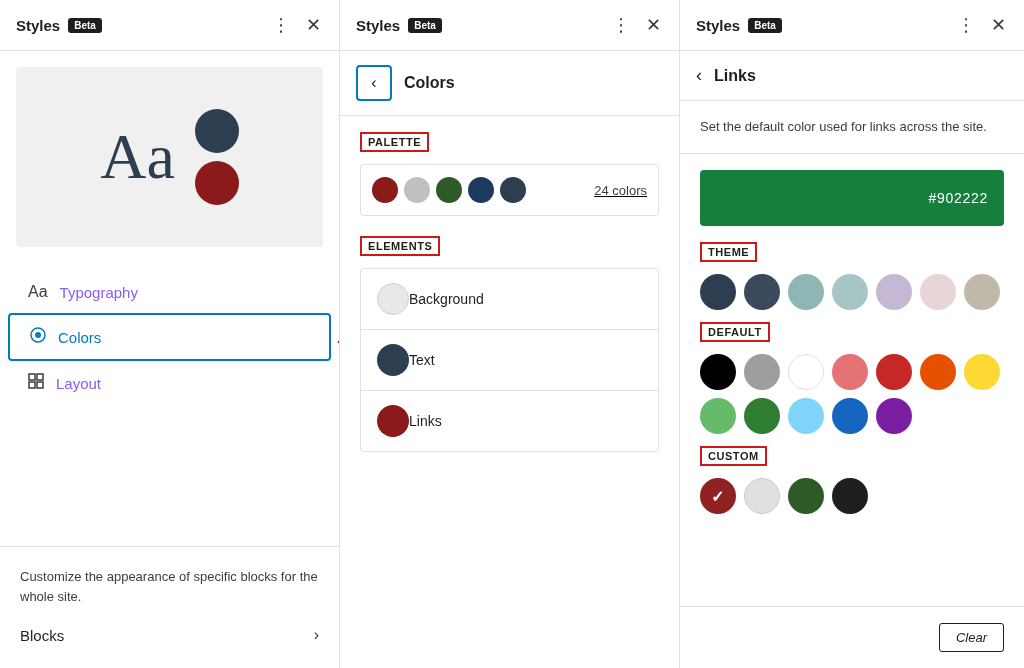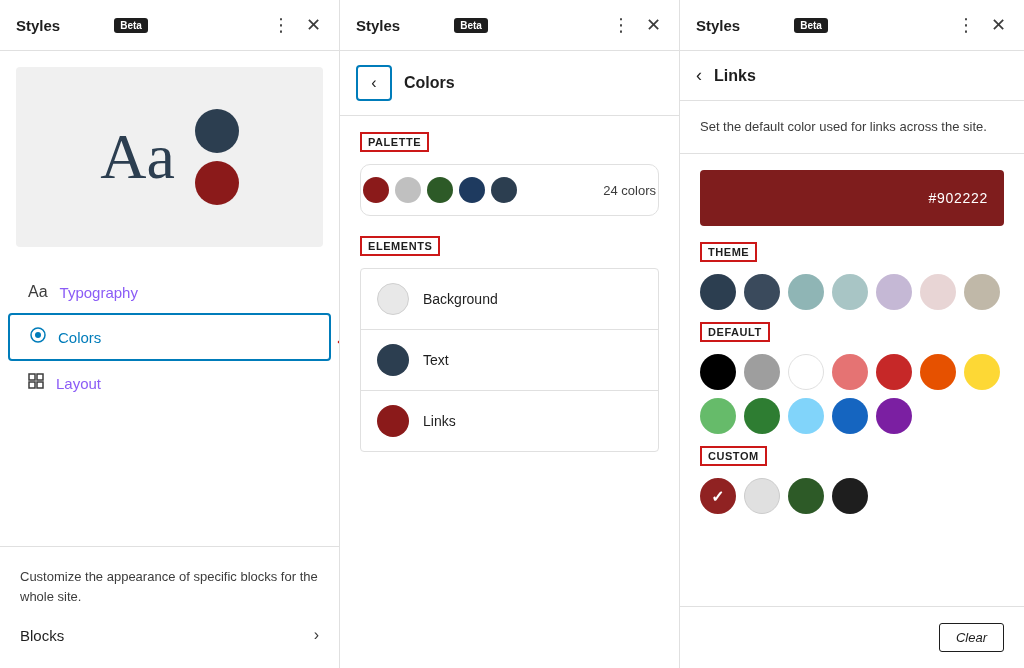--- a/index.html
+++ b/index.html
@@ -47,21 +47,20 @@
       color: #1e1e1e;
     }
 
     .beta-badge {
       background: #1e1e1e;
       color: #fff;
       font-size: 10px;
       font-weight: 600;
       padding: 2px 6px;
       border-radius: 3px;
-      margin-left: 46px;
     }
 
     .panel-header-right {
       display: flex;
       align-items: center;
       gap: 12px;
     }
 
     .icon-btn {
       background: none;
@@ -237,23 +236,24 @@
       margin-bottom: 12px;
       border: 2px solid #cc1818;
       display: inline-block;
       padding: 2px 6px;
     }
 
     .palette-row {
       display: flex;
       align-items: center;
       justify-content: space-between;
-      padding: 12px 2px;
+      padding: 12px 11px;
       border: 1px solid #e0e0e0;
-      border-radius: 10px;
+      border-radius: 4px;
+      text-decoration: underline;
     }
 
     .palette-swatches {
       display: flex;
       gap: 6px;
     }
 
     .swatch-sm {
       width: 26px;
       height: 26px;
@@ -269,21 +269,20 @@
       display: flex;
       flex-direction: column;
       border: 1px solid #e0e0e0;
       border-radius: 4px;
       overflow: hidden;
     }
 
     .element-item {
       display: flex;
       align-items: center;
-      gap: 14px;
       padding: 14px 16px;
       cursor: pointer;
       border-bottom: 1px solid #e0e0e0;
     }
 
     .element-item:last-child {
       border-bottom: none;
     }
 
     .element-circle {
@@ -533,21 +532,21 @@
 
   <div class="panel3-sub-header">
     <button class="back-btn-plain">‹</button>
     <span class="sub-header-title">Links</span>
   </div>
 
   <div class="panel-desc">
     <span>Set the default color used for links across the site.</span>
   </div>
 
-  <div class="color-preview-bar" style="background:#7f1d1d;">
+  <div class="color-preview-bar" style="background:#15803d;">
     <span class="color-hex">#902222</span>
   </div>
 
   <div class="panel3-scroll">
 
     <div class="color-section">
       <div class="color-section-title">THEME</div>
       <div class="color-swatches-grid">
         <div class="swatch-circle" style="background:#2c3e50;"></div>
         <div class="swatch-circle" style="background:#3a4a5c;"></div>

